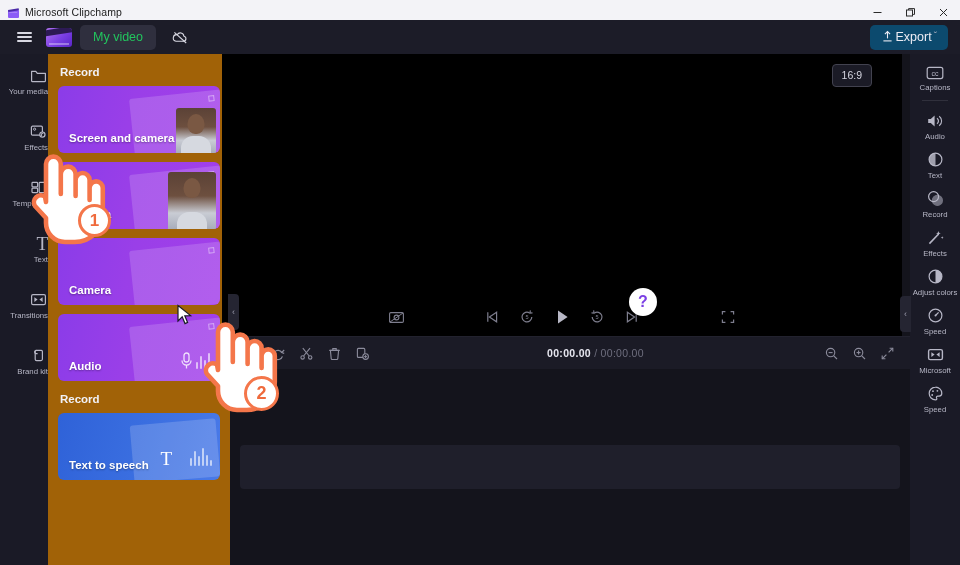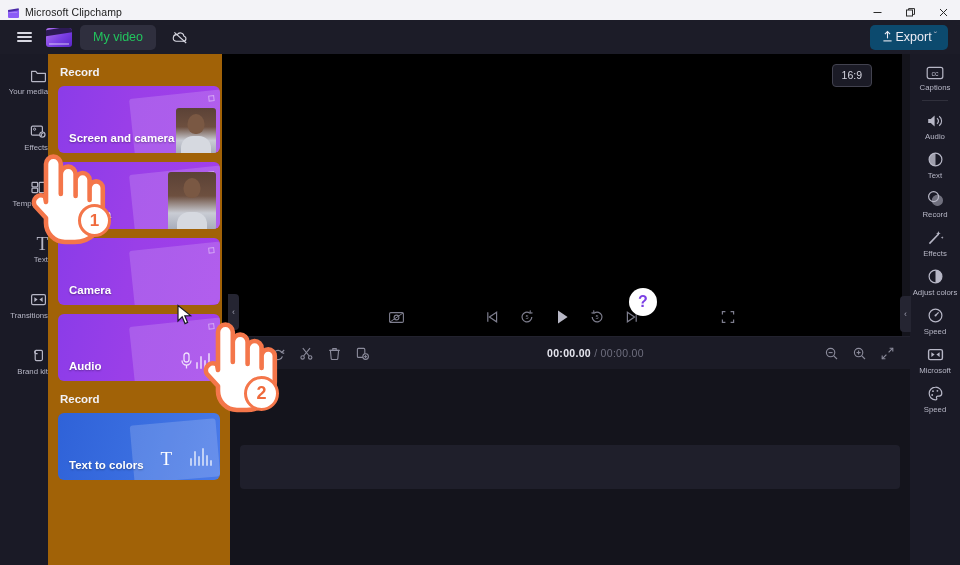--- a/index.html
+++ b/index.html
@@ -402,21 +402,21 @@
     <div class="card-tts"></div>
     <span class="card-tts-t">T</span>
     <span class="card-wave" style="right:8px;bottom:14px;">
       <i style="height:8px"></i>
       <i style="height:15px"></i>
       <i style="height:10px"></i>
       <i style="height:18px"></i>
       <i style="height:11px"></i>
       <i style="height:6px"></i>
     </span>
-    <div class="card-label">Text to colors</div>
+    <div class="card-label">Text to speech</div>
   </div>
 
 </div>
 
 <div class="panel-collapse">
   <span>‹</span>
 </div>
 
 <div class="stage">
   <div class="ratio-btn">

